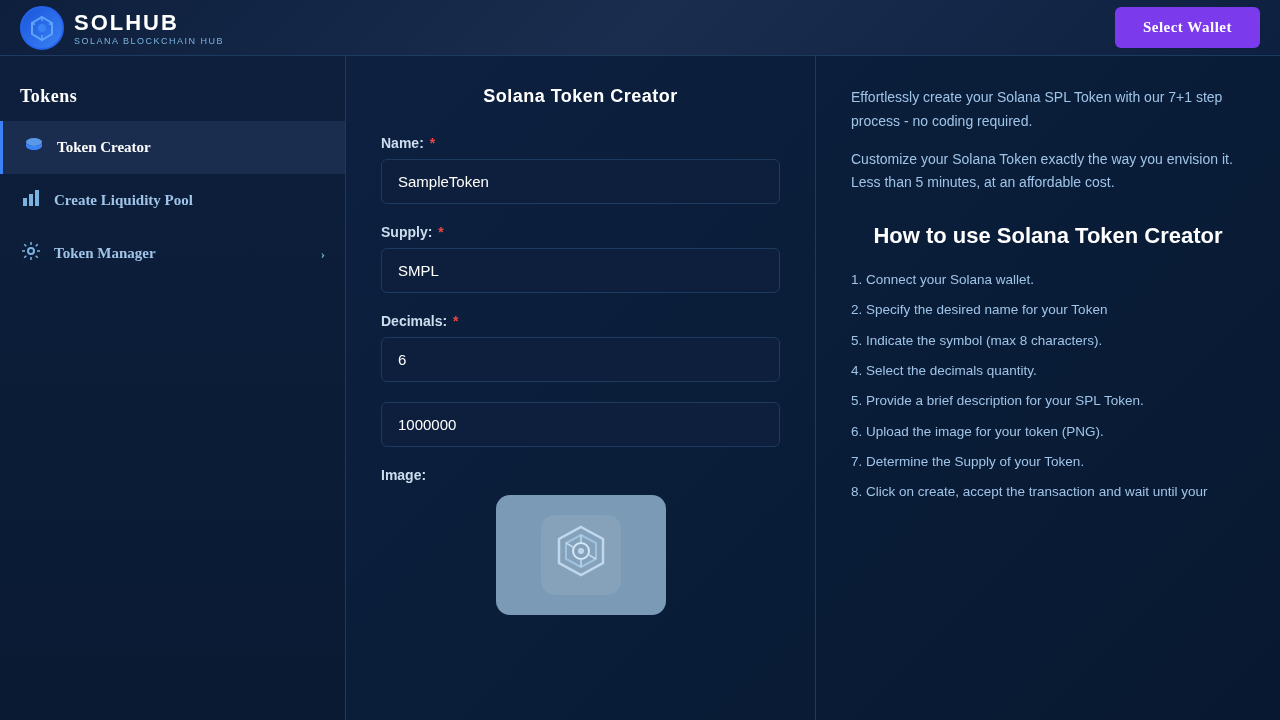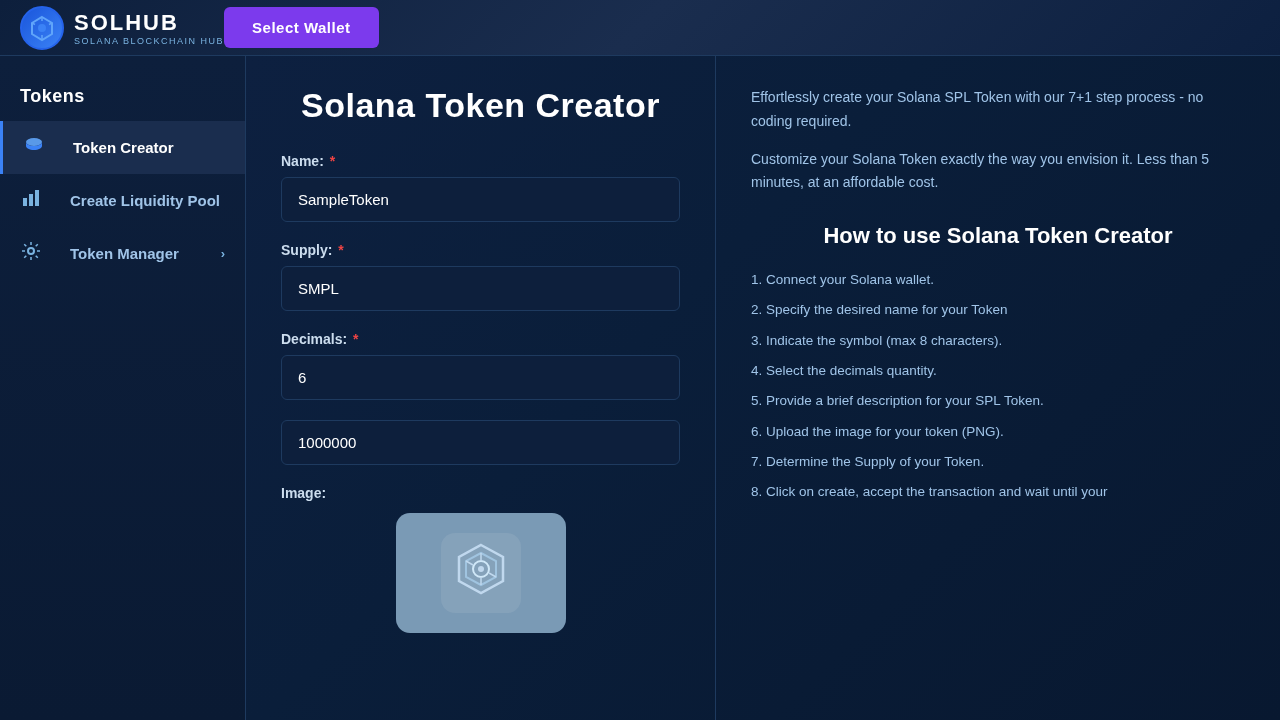--- a/index.html
+++ b/index.html
@@ -14,20 +14,21 @@
     }
 
     
     .header {
       width: 100%;
       height: 56px;
       background: linear-gradient(135deg, #0d1f3c 0%, #1a2d4e 50%, #0d2040 100%);
       border-bottom: 1px solid #1e3a5f;
       display: flex;
       align-items: center;
+      justify-content: space-between;
       padding: 0 20px;
       position: relative;
       z-index: 10;
     }
 
     .logo-area {
       display: flex;
       align-items: center;
       gap: 10px;
     }
@@ -67,49 +68,51 @@
     .select-wallet-btn {
       background: #7c3aed;
       color: #fff;
       border: none;
       padding: 12px 28px;
       font-size: 15px;
       font-weight: 700;
       border-radius: 6px;
       cursor: pointer;
       letter-spacing: 0.5px;
+      font-family: Liberation Serif, serif;
     }
 
     
     .main-layout {
       display: flex;
       height: calc(720px - 56px);
     }
 
     
     .sidebar {
-      width: 246px;
+      width: 346px;
       background: linear-gradient(180deg, #0d1f3c 0%, #0a1a33 100%);
       border-right: 1px solid #1e3a5f;
       padding: 20px 0;
       flex-shrink: 0;
+      font-family: Liberation Serif, serif;
     }
 
     .sidebar-section-label {
       padding: 10px 20px 14px 20px;
       font-size: 18px;
       font-weight: 700;
       color: #fff;
       letter-spacing: 0.5px;
     }
 
     .sidebar-item {
       display: flex;
       align-items: center;
-      gap: 28px;
+      gap: 12px;
       padding: 14px 20px;
       cursor: pointer;
       font-size: 15px;
       font-weight: 600;
       color: #a0c4e8;
       position: relative;
     }
 
     .sidebar-item.active {
       background: #1a2d4e;
@@ -146,21 +149,21 @@
     .form-panel {
       width: 470px;
       padding: 30px 35px;
       border-right: 1px solid #1e3a5f;
       overflow-y: auto;
       flex-shrink: 0;
     }
 
     .form-panel h2 {
       text-align: center;
-      font-size: 34px;
+      font-size: 18px;
       font-weight: 800;
       color: #fff;
       margin-bottom: 28px;
       letter-spacing: 0.5px;
     }
 
     .form-group {
       margin-bottom: 20px;
     }
 
@@ -382,21 +385,21 @@
     <div class="info-panel">
 
       <p>Effortlessly create your Solana SPL Token with our 7+1 step process - no coding required.</p>
       <p>Customize your Solana Token exactly the way you envision it. Less than 5 minutes, at an affordable cost.</p>
 
       <h3>How to use Solana Token Creator</h3>
 
       <ul class="instruction-list">
         <li>1. Connect your Solana wallet.</li>
         <li>2. Specify the desired name for your Token</li>
-        <li>3. Indicate the symbol (max 8 characters).</li>
+        <li>5. Indicate the symbol (max 8 characters).</li>
         <li>4. Select the decimals quantity.</li>
         <li>5. Provide a brief description for your SPL Token.</li>
         <li>6. Upload the image for your token (PNG).</li>
         <li>7. Determine the Supply of your Token.</li>
         <li>8. Click on create, accept the transaction and wait until your</li>
       </ul>
     </div>
 
   </div>
 </div>

